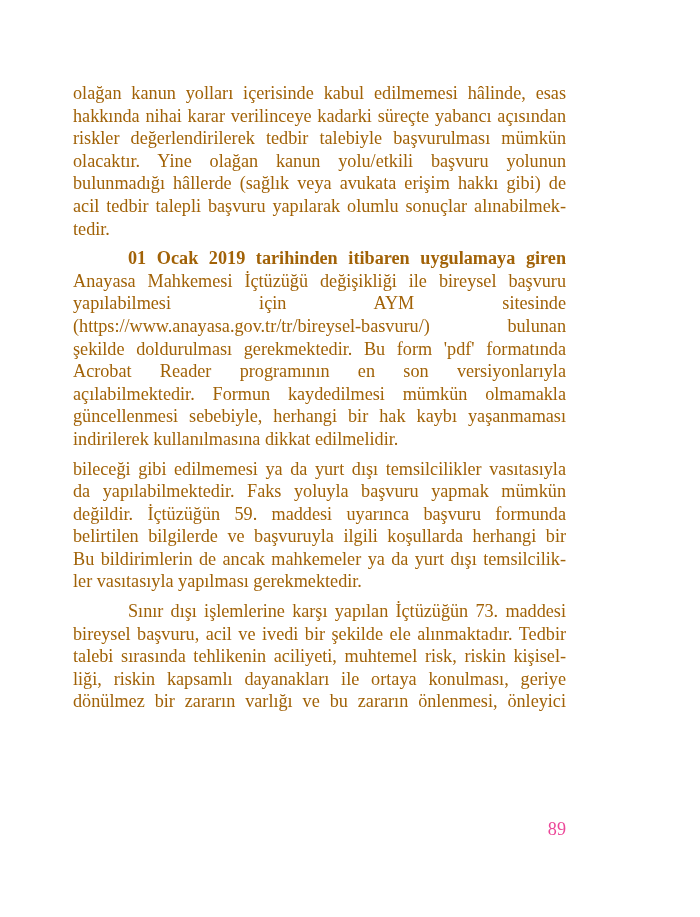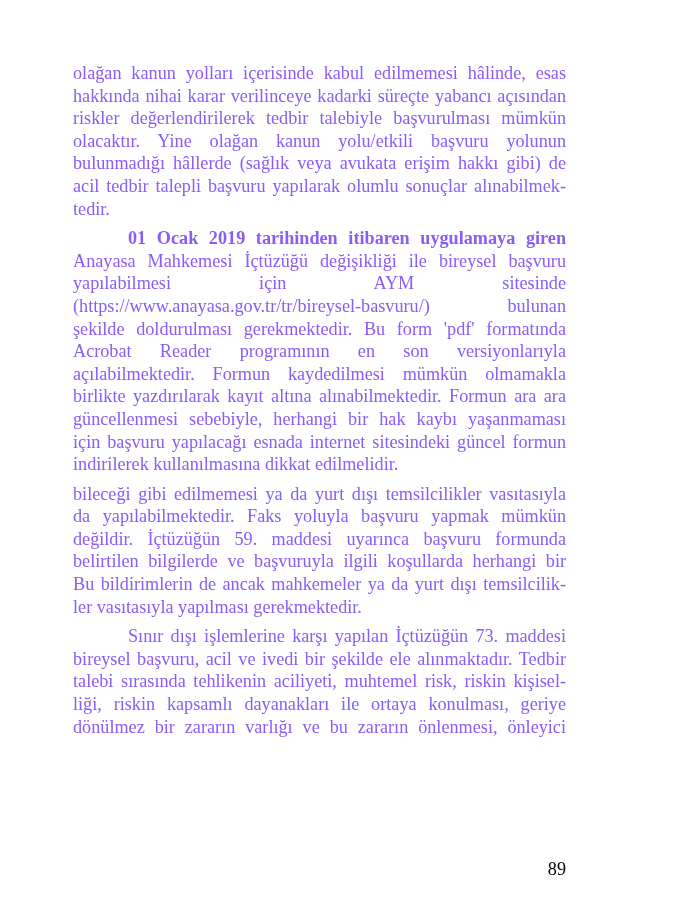--- a/index.html
+++ b/index.html
@@ -9,52 +9,52 @@
   }
   body {
     width: 700px;
     height: 917px;
     position: relative;
     overflow: hidden;
   }
   .page {
     position: absolute;
     left: 73px;
-    top: 62px;
+    top: 82px;
     width: 493px;
     font-family: "Liberation Serif", serif;
     font-size: 18.2px;
     line-height: 22.6px;
-    color: #8b5cf6;
+    color: #a16207;
     text-align: justify;
     hyphens: manual;
   }
   .para {
     margin: 0 0 7px 0;
     text-indent: 0;
   }
   .line {
     display: block;
     text-align: justify;
     text-align-last: justify;
     white-space: nowrap;
     height: 22.6px;
   }
   .line.last {
     text-align-last: left;
   }
   .page-number {
     position: absolute;
     left: 540px;
-    top: 859px;
+    top: 819px;
     width: 26px;
     text-align: right;
     font-family: "Liberation Serif", serif;
     font-size: 18.2px;
-    color: #000000;
+    color: #ec4899;
   }
 </style>
 </head>
 <body>
 
 <div class="page">
   <div class="para">
     <span class="line">olağan kanun yolları içerisinde kabul edilmemesi hâlinde, esas</span>
     <span class="line">hakkında nihai karar verilinceye kadarki süreçte yabancı açısından</span>
     <span class="line">riskler değerlendirilerek tedbir talebiyle başvurulması mümkün</span>
@@ -65,23 +65,21 @@
   </div>
 
   <div class="para">
     <span class="line" style="padding-left:55px;font-weight:bold;">01 Ocak 2019 tarihinden itibaren uygulamaya giren</span>
     <span class="line">Anayasa Mahkemesi İçtüzüğü değişikliği ile bireysel başvuru</span>
     <span class="line">yapılabilmesi için AYM sitesinde</span>
     <span class="line">(https://www.anayasa.gov.tr/tr/bireysel-basvuru/) bulunan</span>
     <span class="line">şekilde doldurulması gerekmektedir. Bu form 'pdf' formatında</span>
     <span class="line">Acrobat Reader programının en son versiyonlarıyla</span>
     <span class="line">açılabilmektedir. Formun kaydedilmesi mümkün olmamakla</span>
-    <span class="line">birlikte yazdırılarak kayıt altına alınabilmektedir. Formun ara ara</span>
     <span class="line">güncellenmesi sebebiyle, herhangi bir hak kaybı yaşanmaması</span>
-    <span class="line">için başvuru yapılacağı esnada internet sitesindeki güncel formun</span>
     <span class="line last">indirilerek kullanılmasına dikkat edilmelidir.</span>
   </div>
 
   <div class="para">
     <span class="line">bileceği gibi edilmemesi ya da yurt dışı temsilcilikler vasıtasıyla</span>
     <span class="line">da yapılabilmektedir. Faks yoluyla başvuru yapmak mümkün</span>
     <span class="line">değildir. İçtüzüğün 59. maddesi uyarınca başvuru formunda</span>
     <span class="line">belirtilen bilgilerde ve başvuruyla ilgili koşullarda herhangi bir</span>
     <span class="line">Bu bildirimlerin de ancak mahkemeler ya da yurt dışı temsilcilik-</span>
     <span class="line last">ler vasıtasıyla yapılması gerekmektedir.</span>

